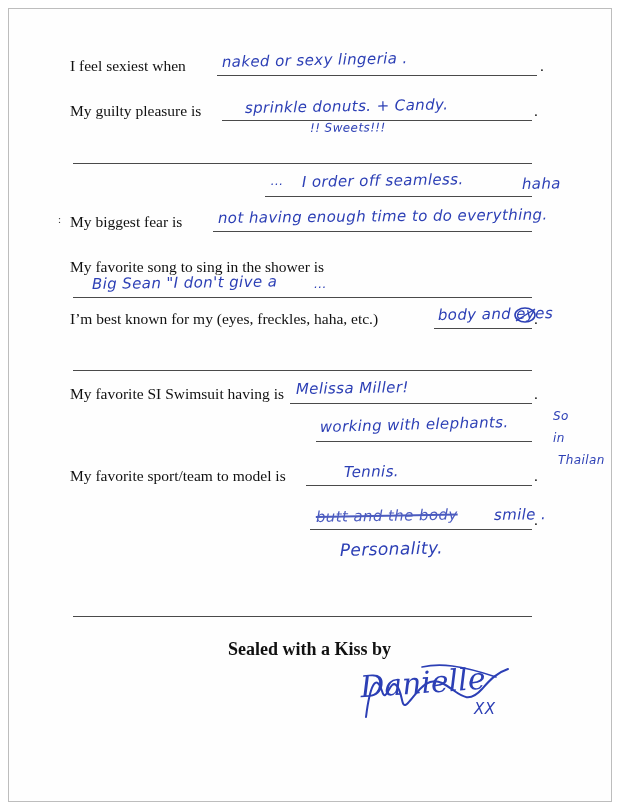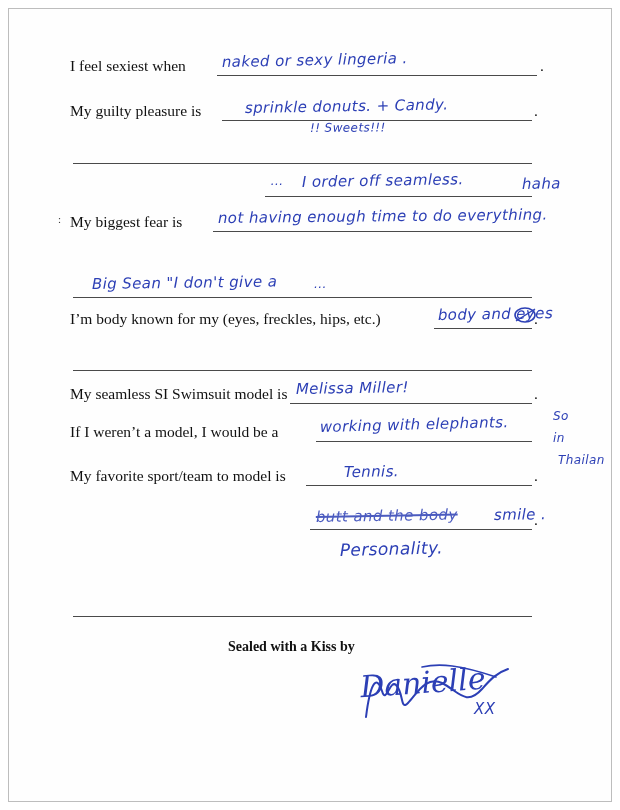--- a/index.html
+++ b/index.html
@@ -86,21 +86,21 @@
     position: absolute;
     font-family: "DejaVu Serif", serif;
     font-style: italic;
     color: #2c3fb5;
     font-size: 30px;
     white-space: nowrap;
   }
   .sealed {
     position: absolute;
     font-family: "Liberation Serif", serif;
-    font-size: 14px;
+    font-size: 18px;
     color: #111111;
     font-weight: 600;
   }
   .speck {
     position: absolute;
     color: #333;
     font-size: 11px;
   }
   svg.ink { position: absolute; overflow: visible; }
 </style>
@@ -134,47 +134,47 @@
     <span class="hand md" style="left:232px; top:128px; transform: rotate(-1deg);">I order off seamless.</span>
     <span class="hand md" style="left:452px; top:130px; transform: rotate(-1deg);">haha</span>
 
     <div class="row" style="position:absolute; left:0; top:168px;">
       <span class="prompt">My biggest fear is</span>
     </div>
     <div class="rule" style="left:143px; top:186px; width:319px;"></div>
     <span class="speck" style="left:-12px; top:168px;">:</span>
     <span class="hand md" style="left:148px; top:164px; transform: rotate(-0.6deg);">not having enough time to do everything.</span>
 
+    <div class="row" style="position:absolute; left:0; top:213px;">
+      <span class="prompt">My favorite song to sing in the shower is</span>
+    </div>
     <div class="rule" style="left:3px; top:252px; width:459px;"></div>
     <span class="hand md" style="left:22px; top:230px; transform: rotate(-0.8deg);">Big Sean "I don't give a</span>
     <span class="hand sm" style="left:244px; top:232px;">...</span>
 
     <div class="row" style="position:absolute; left:0; top:265px;">
-      <span class="prompt">I’m body known for my (eyes, freckles, hips, etc.)</span>
+      <span class="prompt">I’m best known for my (eyes, freckles, haha, etc.)</span>
     </div>
     <div class="rule" style="left:364px; top:283px; width:98px;"></div>
     <span class="period" style="left:464px; top:265px;">.</span>
     <span class="hand md" style="left:368px; top:261px; transform: rotate(-1deg);">body and eyes</span>
     <svg class="ink" style="left:440px; top:258px;" width="30" height="24" viewBox="0 0 30 24">
       <ellipse cx="15" cy="12" rx="10" ry="7" fill="none" stroke="#2c3fb5" stroke-width="1.6"></ellipse>
       <path d="M6 18 L25 6" fill="none" stroke="#2c3fb5" stroke-width="1.4"></path>
     </svg>
 
     <div class="rule" style="left:3px; top:325px; width:459px;"></div>
 
     <div class="row" style="position:absolute; left:0; top:340px;">
-      <span class="prompt">My seamless SI Swimsuit model is</span>
+      <span class="prompt">My favorite SI Swimsuit having is</span>
     </div>
     <div class="rule" style="left:220px; top:358px; width:242px;"></div>
     <span class="period" style="left:464px; top:340px;">.</span>
     <span class="hand md" style="left:226px; top:335px; transform: rotate(-1deg);">Melissa Miller!</span>
 
-    <div class="row" style="position:absolute; left:0; top:378px;">
-      <span class="prompt">If I weren’t a model, I would be a</span>
-    </div>
     <div class="rule" style="left:246px; top:396px; width:216px;"></div>
     <span class="hand md" style="left:250px; top:373px; transform: rotate(-1.5deg);">working with elephants.</span>
     <span class="hand sm" style="left:483px; top:364px;">So</span>
     <span class="hand sm" style="left:483px; top:386px;">in</span>
     <span class="hand sm" style="left:488px; top:408px;text-align:right;">Thailan</span>
 
     <div class="row" style="position:absolute; left:0; top:422px;">
       <span class="prompt">My favorite sport/team to model is</span>
     </div>
     <div class="rule" style="left:236px; top:440px; width:226px;"></div>

